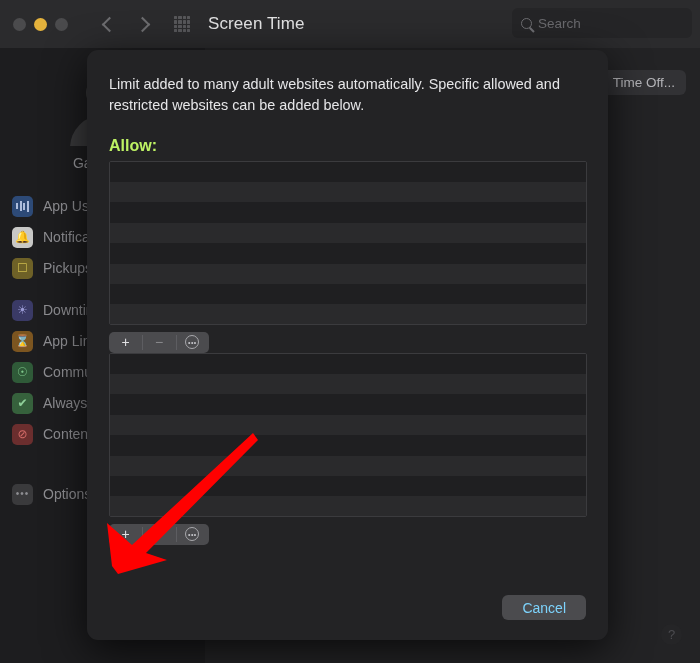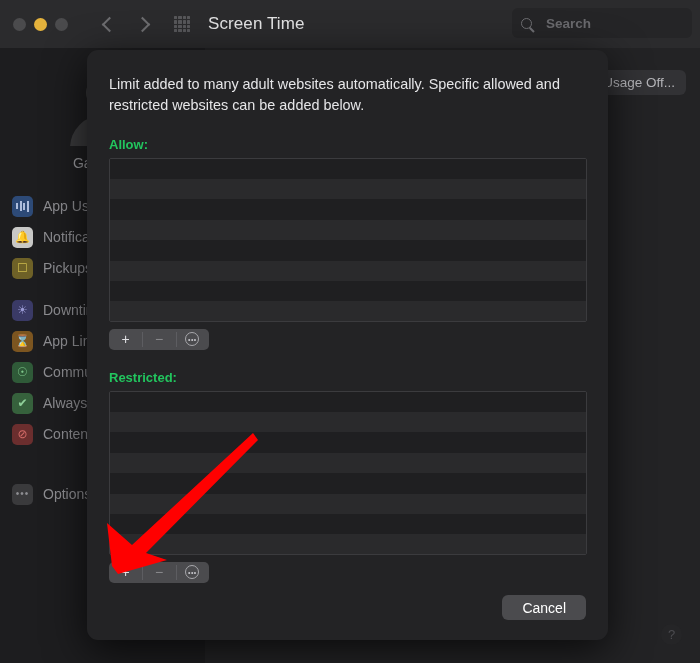--- a/index.html
+++ b/index.html
@@ -44,23 +44,22 @@
   .grid-icon i { background: #57575a; border-radius: 0.5px; }
   #win-title {
     margin-left: 18px;
     color: #e3e3e4; font-size: 17px; letter-spacing: .1px;
   }
   #searchbox {
     position: absolute; right: 8px; top: 8px;
     width: 180px; height: 30px;
     background: #252527;
     border-radius: 6px;
-    display: flex; align-items: center; gap: 14px;
+    display: flex; align-items: center; gap: 6px;
     padding: 0 9px;
-    font-weight: bold;
   }
   .mag {
     width: 11px; height: 11px; border: 1.6px solid #6e6e72; border-radius: 50%;
     position: relative; flex: none;
   }
   .mag::after {
     content: ""; position: absolute; right: -4px; bottom: -3px;
     width: 6px; height: 1.6px; background: #6e6e72; transform: rotate(45deg);
   }
   #search-ph { color: #6a6a6e; font-size: 13.5px; }
@@ -141,21 +140,21 @@
     background: #232325;
     border-radius: 11px;
     box-shadow: 0 10px 42px rgba(0,0,0,.72);
     padding: 24px 22px 0 22px;
   }
   #dlg-desc {
     color: #e6e6e8; font-size: 14.4px; line-height: 1.48;
     width: 478px;
   }
   .sec-label {
-    color: #22c55e; font-size: 13px; font-weight: bold;
+    color: #bef264; font-size: 16px; font-weight: bold;
     margin-top: 20px; margin-bottom: 6px;
   }
   .listbox {
     width: 478px; height: 164px;
     border: 1px solid #3b3b3e;
     border-radius: 2px;
     overflow: hidden;
     background: #232325;
   }
   .listrow { height: 20.4px; }
@@ -186,21 +185,21 @@
   }
 
   #dlg-buttons {
     position: absolute; right: 22px; bottom: 20px;
     display: flex; gap: 9px;
   }
   .dlg-btn {
     height: 25px; padding: 0 20px;
     background: #4b4b4e; border-radius: 6px;
     display: flex; align-items: center; justify-content: center;
-    color: #ffffff; font-size: 14px;
+    color: #7dd3fc; font-size: 14px;
   }
   .dlg-btn.primary { background: #4f4f53; min-width: 90px; }
 
   
   #arrow { position: absolute; left: 0; top: 0; width: 700px; height: 663px; pointer-events: none; }
 </style>
 </head>
 <body>
 
 <div id="app">
@@ -294,21 +293,21 @@
 
     <div class="sb-group g3">
       <div class="sb-item">
         <div class="sb-icon ic-opts">•••</div>
         <div class="sb-label">Options</div>
       </div>
     </div>
   </div>
 
   <div id="mainpane">
-    <div id="turnoff">Usage Off...</div>
+    <div id="turnoff">Time Off...</div>
     <div id="help-btn">?</div>
   </div>
 
   <div id="dialog">
     <div id="dlg-desc">Limit added to many adult websites automatically. Specific allowed and restricted websites can be added below.</div>
 
     <div class="sec-label">Allow:</div>
     <div class="listbox">
       <div class="listrow odd"></div>
       <div class="listrow even"></div>
@@ -320,21 +319,20 @@
       <div class="listrow even"></div>
     </div>
     <div class="segctl">
       <div class="seg">+</div>
       <div class="seg dim">−</div>
       <div class="seg">
         <div class="dots-circle">•••</div>
       </div>
     </div>
 
-    <div class="sec-label">Restricted:</div>
     <div class="listbox">
       <div class="listrow odd"></div>
       <div class="listrow even"></div>
       <div class="listrow odd"></div>
       <div class="listrow even"></div>
       <div class="listrow odd"></div>
       <div class="listrow even"></div>
       <div class="listrow odd"></div>
       <div class="listrow even"></div>
     </div>

